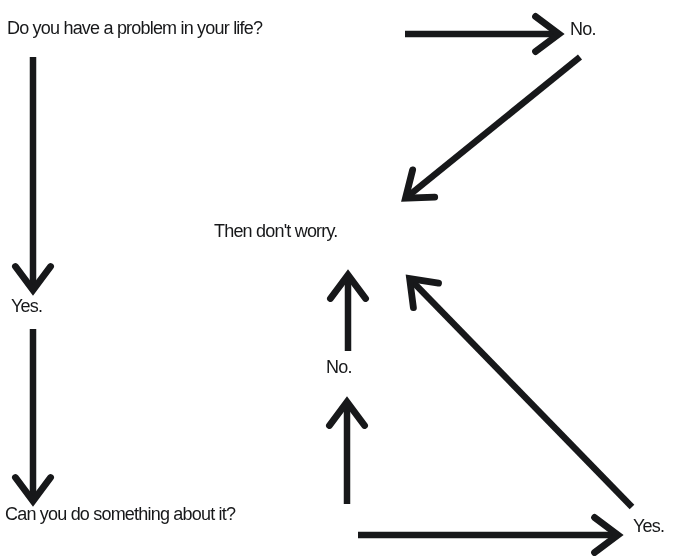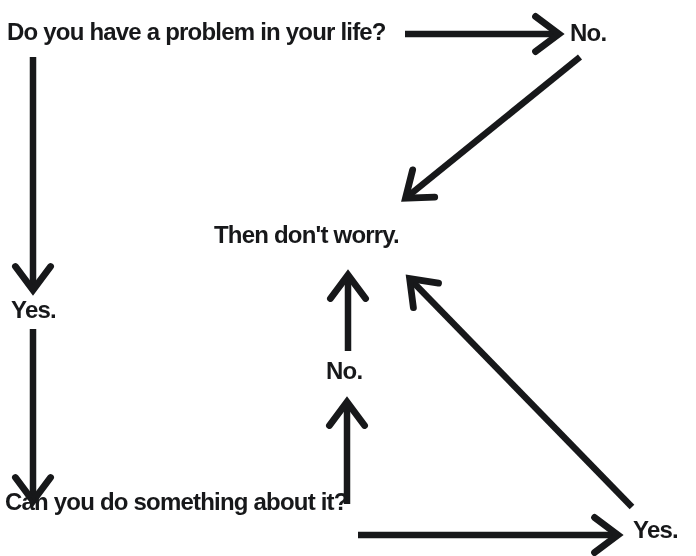--- a/index.html
+++ b/index.html
@@ -18,32 +18,32 @@
   }
   .arrow-layer {
     position: absolute;
     left: 0; top: 0;
     width: 696px; height: 556px;
     color: var(--ink);
   }
   .node {
     position: absolute;
     color: var(--ink);
-    font-weight: bold;
-    font-size: 24px;
+    font-weight: normal;
+    font-size: 18px;
     line-height: 1.15;
     letter-spacing: -0.8px;
     white-space: nowrap;
   }
   .q1        { left: 7px;   top: 18px;  }
   .no-top    { left: 570px; top: 19px;  }
   .worry     { left: 214px; top: 221px; }
   .yes-left  { left: 11px;  top: 296px; }
   .no-mid    { left: 326px; top: 357px; }
-  .q2        { left: 5px;   top: 488px; }
+  .q2        { left: 5px;   top: 504px; }
   .yes-right { left: 633px; top: 516px; }
 </style>
 </head>
 <body>
 
 <div class="stage">
 
   <svg class="arrow-layer" viewBox="0 0 696 556" xmlns="http://www.w3.org/2000/svg" aria-hidden="true">
     <defs>
       <marker id="ah" viewBox="-6 -4 7 8" refX="-0.3" refY="0" markerWidth="7" markerHeight="8" orient="auto" markerUnits="strokeWidth">

